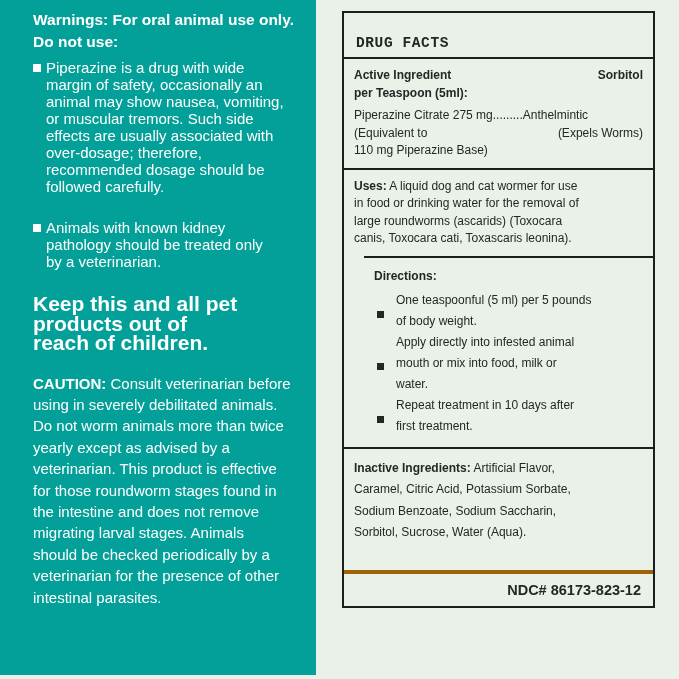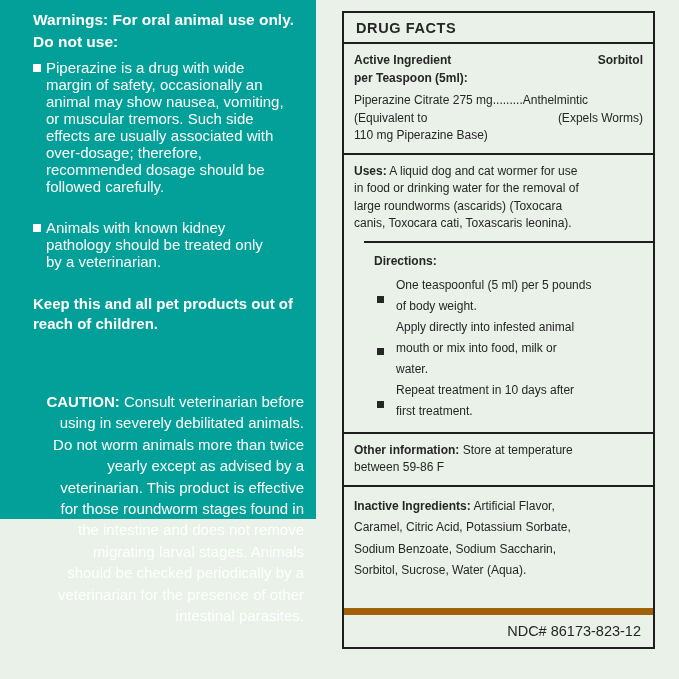--- a/index.html
+++ b/index.html
@@ -9,21 +9,21 @@
     background: #E9F1E8;
     font-family: "Liberation Sans", sans-serif;
     overflow: hidden;
     color: #262626;
   }
   .pre { white-space: pre-line; }
 
   
   .left-panel {
     position: absolute; left: 0; top: 0;
-    width: 316px; height: 519px;
+    width: 316px; height: 675px;
     background: #02A098;
     color: #ffffff;
     box-sizing: border-box;
     padding: 9px 12px 0 33px;
     font-size: 15px;
   }
   .warn-head {
     font-weight: bold; font-size: 15.5px;
     line-height: 22px; margin: 0;
   }
@@ -32,38 +32,39 @@
     line-height: 22px; margin: 0 0 6px 0;
   }
   .l-bullet { display: flex; align-items: flex-start; margin: 0 0 24px 0; }
   .l-bullet .sq {
     flex: 0 0 auto;
     width: 8px; height: 8px; background: #ffffff;
     margin: 5px 5px 0 0;
   }
   .l-bullet .btxt { line-height: 17px; }
   .keep-away {
-    font-weight: bold; font-size: 15px;
-    line-height: 19.5px; margin: 0 0 58px 0;
+    font-weight: bold; font-size: 21px;
+    line-height: 19.5px; margin: 0 0 20px 0;
   }
-  .caution { line-height: 21.4px; margin: 0; text-align: right; }
+  .caution { line-height: 21.4px; margin: 0; }
   .caution b { font-weight: bold; }
 
   
   .df-box {
     position: absolute; left: 342px; top: 11px;
     width: 313px;
     border: 2px solid #1E1E1E;
     box-sizing: border-box;
     background: #EAF1E9;
   }
   .df-header {
-    padding: 7px 12px 6px 12px;
+    padding: 22px 12px 6px 12px;
     font-weight: bold; font-size: 14.5px;
     letter-spacing: 0.6px;
+    font-family: Liberation Mono, monospace;
   }
   .df-sec {
     border-top: 2px solid #1E1E1E;
     padding: 8px 10px;
     font-size: 12px;
     line-height: 17.5px;
   }
   .active-head { display: flex; justify-content: space-between; font-weight: bold; }
   .active-head .ah-left { line-height: 17.5px; }
   .active-head .ah-right { line-height: 17.5px; }
@@ -74,23 +75,23 @@
   .dir-head { font-weight: bold; margin: 0 0 3px 0; }
   .dir-item { display: flex; align-items: center; }
   .dir-item .sq {
     flex: 0 0 auto;
     width: 7px; height: 7px; background: #262626;
     margin: 7px 12px 0 3px;
   }
   .dir-item .dtxt { flex: 1; }
   .inactive-sec { line-height: 21.5px; padding-top: 9px; padding-bottom: 26px; }
   .ndc-row {
-    border-top: 7px solid #a16207;
+    border-top: 4px solid #a16207;
     padding: 8px 12px;
-    font-size: 14.5px; font-weight: normal;
+    font-size: 14.5px; font-weight: bold;
     text-align: right;
   }
 </style>
 </head>
 <body>
 
 <div class="left-panel">
   <p class="warn-head">Warnings: For oral animal use only.</p>
   <p class="donotuse-head">Do not use:</p>
 
@@ -168,24 +169,20 @@
 mouth or mix into food, milk or
 water.</span>
     </div>
     <div class="dir-item">
       <span class="sq"></span>
       <span class="dtxt pre">Repeat treatment in 10 days after
 first treatment.</span>
     </div>
   </div>
 
-  <div class="df-sec">
-    <span class="pre"><b class="sec-label">Other information:</b><span> Store at temperature
-between 59-86 F</span></span>
-  </div>
 
   <div class="df-sec inactive-sec">
     <span class="pre"><b class="sec-label">Inactive Ingredients:</b><span> Artificial Flavor,
 Caramel, Citric Acid, Potassium Sorbate,
 Sodium Benzoate, Sodium Saccharin,
 Sorbitol, Sucrose, Water (Aqua).</span></span>
   </div>
 
   <div class="ndc-row">NDC# 86173-823-12</div>
 

